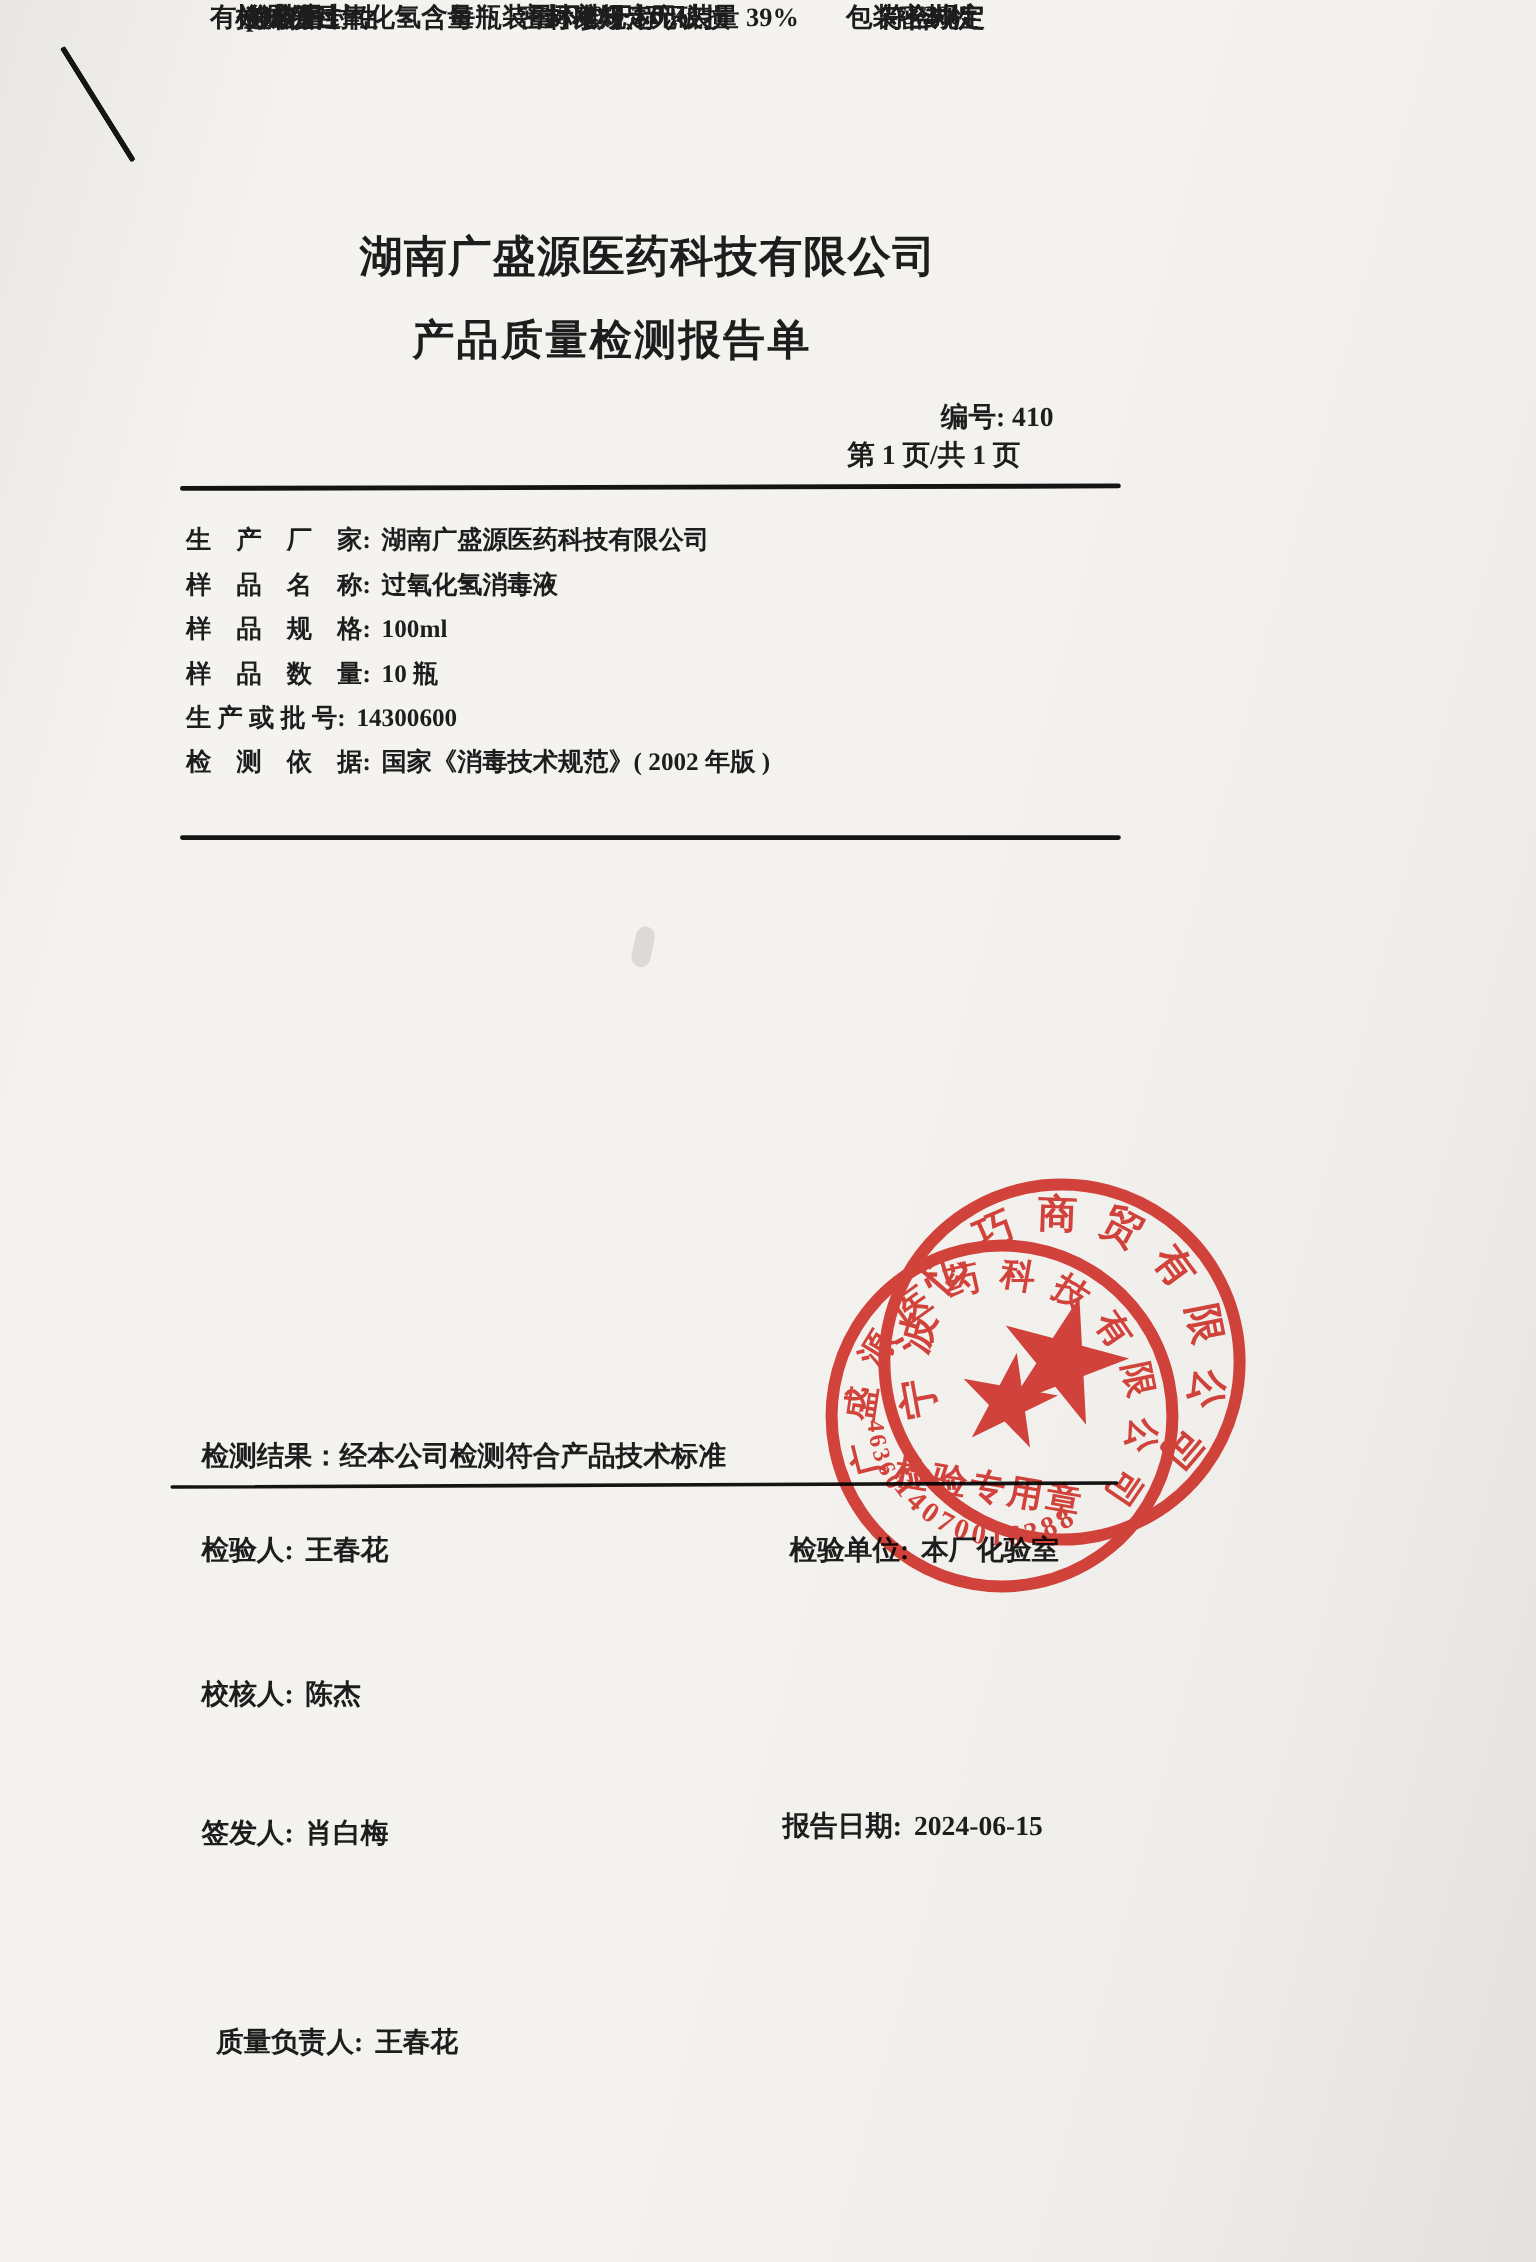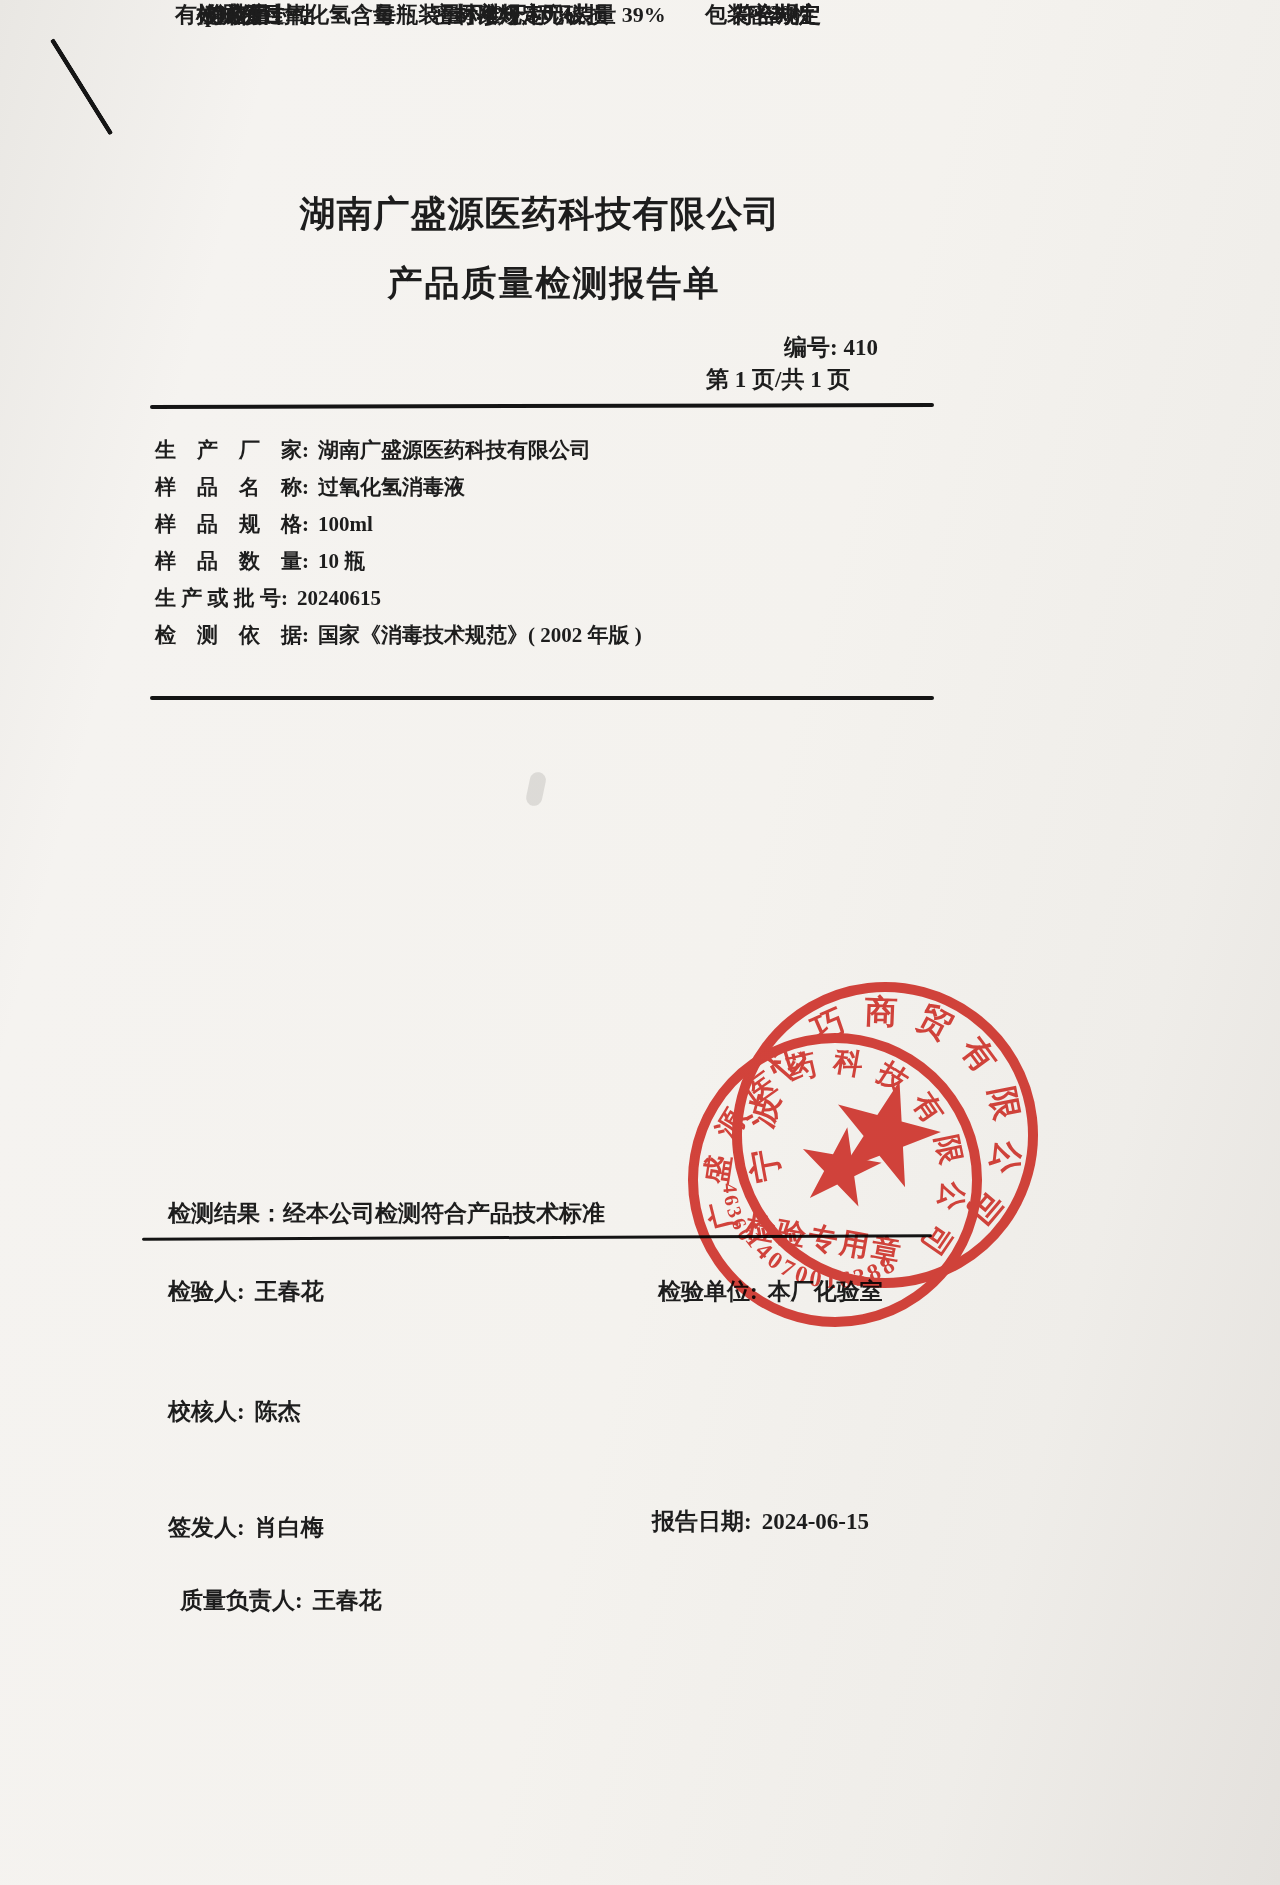--- a/index.html
+++ b/index.html
@@ -9,21 +9,21 @@
     font-family:"Liberation Serif","DejaVu Serif",serif;
     color:#1d1d1d; font-weight:bold;
   }
   .abs { position:absolute; }
 
   
   .corner-line { left:54px; top:38px; width:112px; height:0;
     border-top:5px solid #151515; transform:rotate(58deg); transform-origin:0 0; border-radius:3px; }
 
   .title-company { left:0; top:190px; width:1080px; text-align:center; font-size:36px; letter-spacing:1px; }
-  .title-report  { left:0; top:260px; width:1020px; text-align:center; font-size:35px; letter-spacing:2px;padding-left:44px; }
+  .title-report  { left:0; top:260px; width:1020px; text-align:center; font-size:35px; letter-spacing:2px; }
 
   .report-no { left:784px; top:332px; font-size:23px; }
   .page-info { left:706px; top:364px; font-size:23px; }
 
   .rule { position:absolute; background:#141414; border-radius:2px; }
   .rule1 { left:150px; top:404px; width:784px; height:4px; transform:rotate(-0.15deg); }
   .rule2 { left:150px; top:696px; width:784px; height:4px; }
   .rule3 { left:142px; top:1236px; width:790px; height:3px; transform:rotate(-0.25deg); }
 
   .info-left  { left:155px; top:432px; font-size:21px; line-height:37px; white-space:nowrap; }
@@ -43,21 +43,21 @@
 
   .conclusion { left:168px; top:1198px; font-size:23px; }
 
   .sig { font-size:23px; white-space:nowrap; }
   .sig .val { margin-left:10px; }
   .sig-inspector { left:168px; top:1276px; }
   .sig-unit      { left:658px; top:1276px; }
   .sig-reviewer  { left:168px; top:1396px; }
   .sig-issuer    { left:168px; top:1512px; }
   .sig-date      { left:652px; top:1506px; }
-  .sig-quality   { left:180px; top:1585px;text-align:right; }
+  .sig-quality   { left:180px; top:1686px;text-align:right; }
 
   .stamp-svg { left:650px; top:950px; width:420px; height:420px;
     mix-blend-mode:multiply; opacity:0.9; }
   .stamp-svg text { font-family:"Liberation Serif","DejaVu Serif",serif; font-weight:bold; }
 
   .smudge { left:528px; top:772px; width:16px; height:34px; background:#c9c7c3;
     border-radius:8px; transform:rotate(12deg); opacity:0.55; }
 </style>
 </head>
 <body>
@@ -72,21 +72,21 @@
   <div class="abs report-no">编号: 410</div>
   <div class="abs page-info">第 1 页/共 1 页</div>
 
   <div class="rule rule1"></div>
 
   <div class="abs info-left">
     <div class="info-row"><span class="lbl">生　产　厂　家:</span><span class="val">湖南广盛源医药科技有限公司</span></div>
     <div class="info-row"><span class="lbl">样　品　名　称:</span><span class="val">过氧化氢消毒液</span></div>
     <div class="info-row"><span class="lbl">样　品　规　格:</span><span class="val">100ml</span></div>
     <div class="info-row"><span class="lbl">样　品　数　量:</span><span class="val">10 瓶</span></div>
-    <div class="info-row"><span class="lbl">生 产 或 批 号:</span><span class="val">20240615</span></div>
+    <div class="info-row"><span class="lbl">生 产 或 批 号:</span><span class="val">14300600</span></div>
     <div class="info-row"><span class="lbl">检　测　依　据:</span><span class="val">国家《消毒技术规范》( 2002 年版 )</span></div>
   </div>
 
 
   <div class="rule rule2"></div>
 
   <div class="tbl">
     <div class="tbl-row trh">
       <span class="abs th1">检测项目</span>
       <span class="abs th2">标准规定</span>

